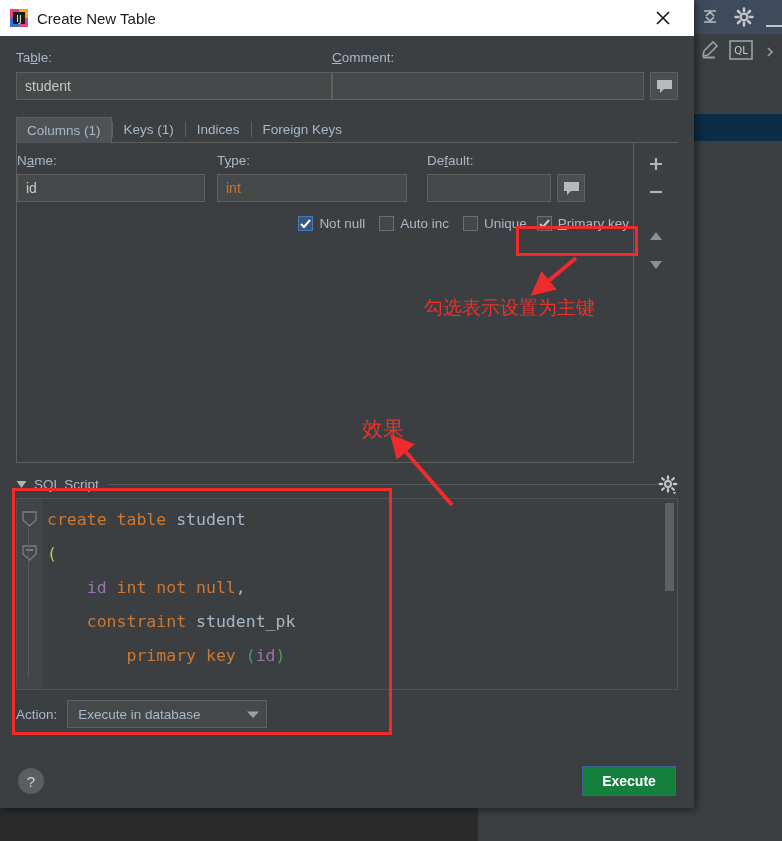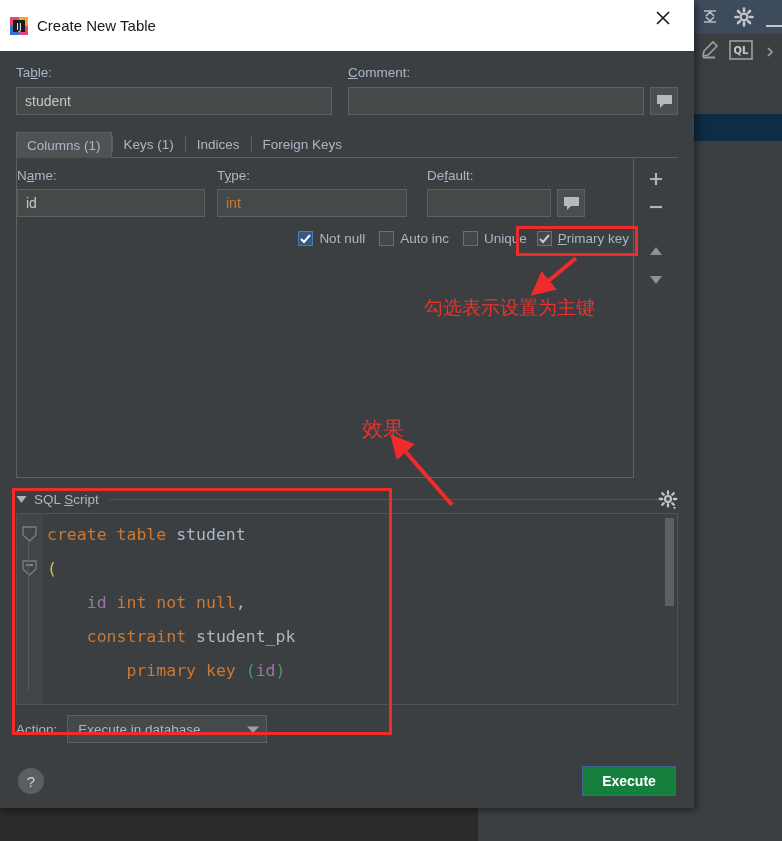--- a/index.html
+++ b/index.html
@@ -29,49 +29,49 @@
     background: #313335;
   }
   #bg-dark-panel {
     position: absolute; left: 0; top: 808px; width: 478px; height: 33px;
     background: #2b2b2b;
   }
   #bg-panel-right {
     position: absolute; left: 478px; top: 808px; width: 304px; height: 33px;
     background: #3c3f41;
   }
-  .bg-icon { position: absolute; font-weight: bold; }
+  .bg-icon { position: absolute; }
 
   
   #dialog {
     position: absolute; left: 0; top: 0; width: 694px; height: 808px;
     background: #3c3f41;
     box-shadow: 2px 2px 8px rgba(0,0,0,.5);
   }
   #titlebar {
-    height: 51px; background: #ffffff;
+    height: 36px; background: #ffffff;
     display: flex; align-items: center; padding: 0 0 0 10px;
     position: relative;
   }
   #app-icon { width: 18px; height: 18px; position: relative; flex: 0 0 auto; }
   #title-text {
     font-size: 15px; color: #1a1a1a; margin-left: 9px; font-weight: 400;
   }
   #close-btn {
     position: absolute; right: 8px; top: 0; width: 46px; height: 36px;
     display: flex; align-items: center; justify-content: center;
     cursor: pointer;
   }
 
   .dlg-body { padding: 0 16px; color: #bbbbbb; font-size: 13px; }
 
   .label { color: #a9b7c6; font-size: 13.5px; }
   .label u { text-decoration: underline; }
 
-  .row-top { display: flex; margin-top: 14px; gap: 16px; }
+  .row-top { display: flex; margin-top: 14px; }
   .fld-table { width: 316px; }
   .fld-comment { flex: 1; }
 
   .textfield {
     background: #45494a; border: 1px solid #5e6060; color: #c8c8c8;
     height: 28px; line-height: 26px; padding: 0 8px; font-size: 14px;
     width: 100%; display: block;
   }
   .textfield.orange { color: #cc7832; }
   .field-row { display: flex; align-items: center; margin-top: 7px; }

